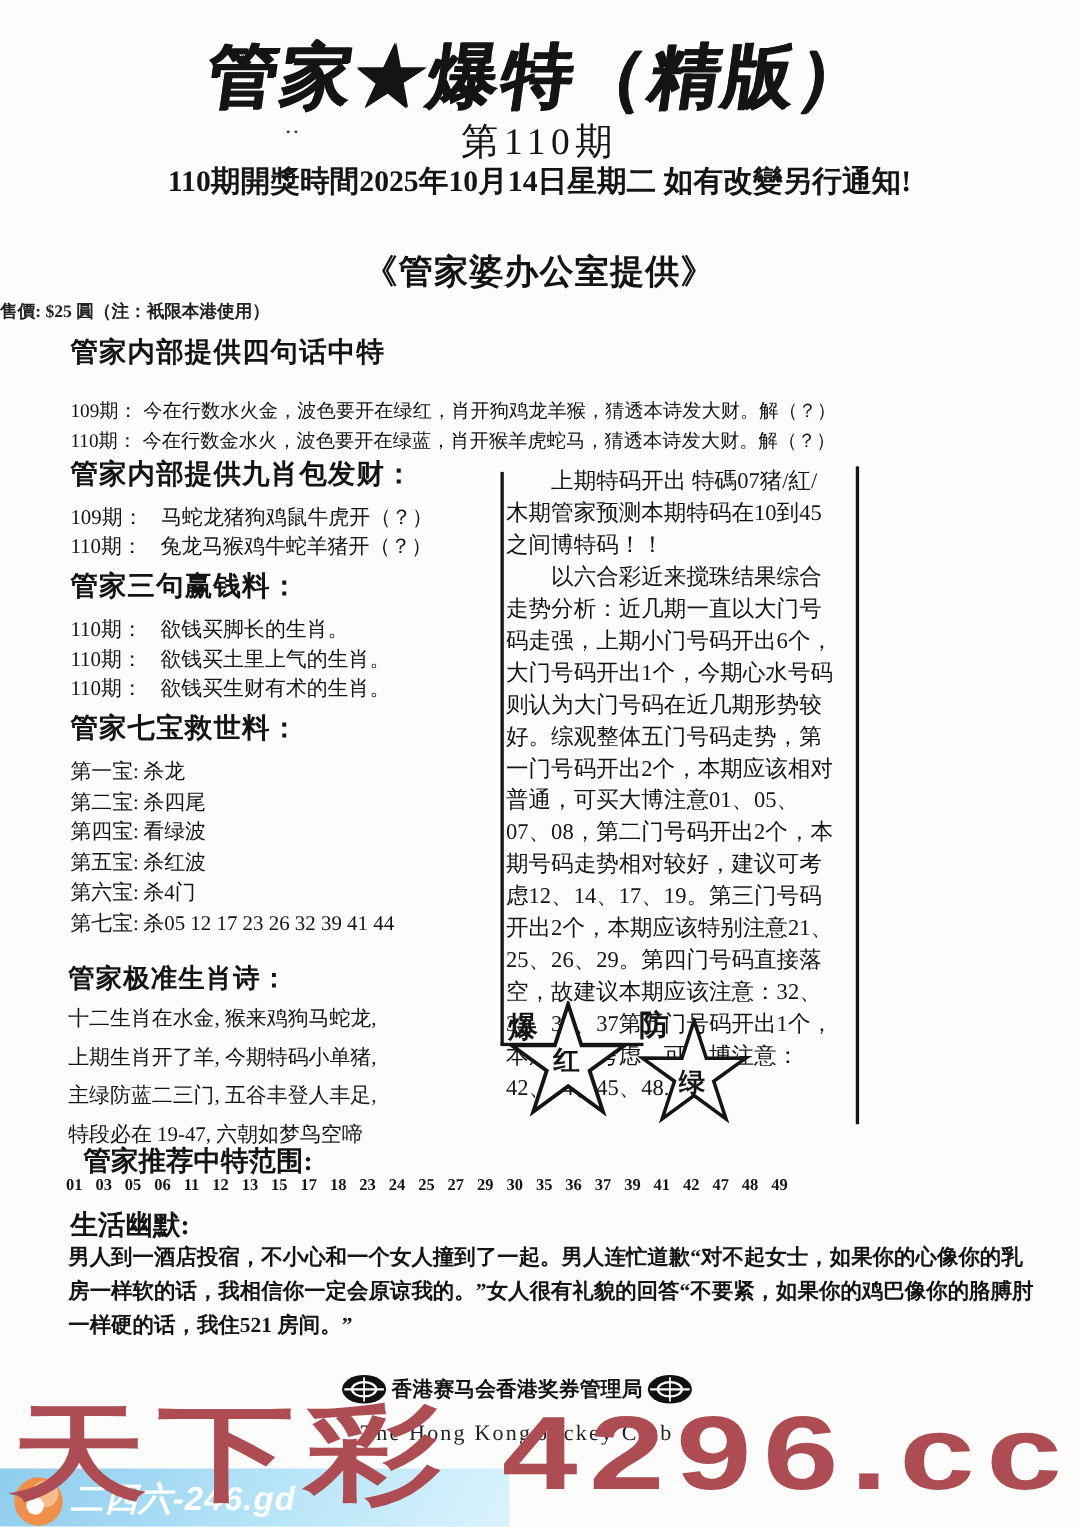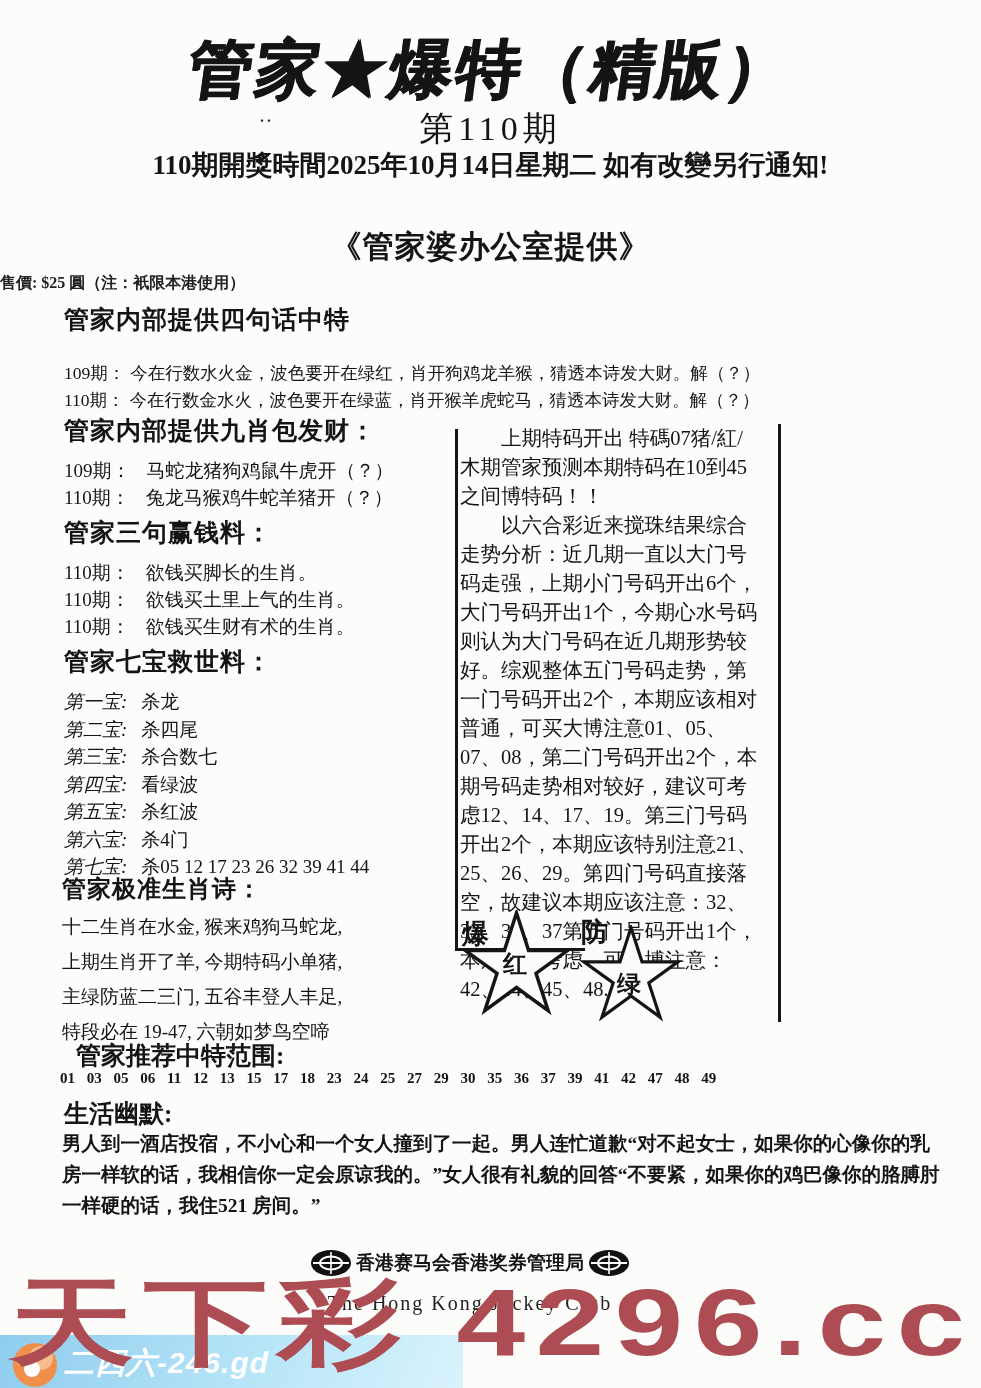--- a/index.html
+++ b/index.html
@@ -23,21 +23,21 @@
 
   .sec-fourlines{left:64px;top:303px;width:780px;}
   .sec-fourlines .row{font-size:17.5px;line-height:27px;}
   .sec-fourlines .row .lbl{margin-right:5px;}
   .sec-fourlines .sec-heading{margin-bottom:24px;}
 
   .sec-nine{left:64px;top:414px;width:410px;}
   .sec-three{left:64px;top:516px;width:410px;}
   .sec-seven{left:64px;top:645px;width:430px;}
   .sec-seven .row{line-height:27.5px;}
-  .sec-seven .row .lbl{margin-right:14px;font-style:italic;}
+  .sec-seven .row .lbl{margin-right:4px;}
   .sec-poem{left:62px;top:873px;width:410px;}
   .sec-poem .sec-heading{margin-bottom:4px;font-size:24px;}
   .poem-line{font-size:19px;line-height:35px;}
 
   .vline-left{position:absolute;left:455px;top:429px;height:521px;border-left:3.5px solid #151515;}
   .vline-right{position:absolute;left:778px;top:424px;height:598px;border-left:3.5px solid #151515;}
   .hline{position:absolute;left:455px;top:948px;width:130px;border-top:3.5px solid #151515;}
 
   .analysis{position:absolute;left:460px;top:424px;width:302px;}
   .analysis p{margin:0;font-size:20.5px;line-height:29px;text-indent:2em;}
@@ -107,21 +107,20 @@
     </div>
     <div class="row">
       <span class="lbl">110期：</span><span>欲钱买生财有术的生肖。</span>
     </div>
   </div>
 
   <div class="sec sec-seven">
     <div class="sec-heading">管家七宝救世料：</div>
     <div class="row"><span class="lbl">第一宝:</span><span>杀龙</span></div>
     <div class="row"><span class="lbl">第二宝:</span><span>杀四尾</span></div>
-    <div class="row"><span class="lbl">第三宝:</span><span>杀合数七</span></div>
     <div class="row"><span class="lbl">第四宝:</span><span>看绿波</span></div>
     <div class="row"><span class="lbl">第五宝:</span><span>杀红波</span></div>
     <div class="row"><span class="lbl">第六宝:</span><span>杀4门</span></div>
     <div class="row"><span class="lbl">第七宝:</span><span>杀05 12 17 23 26 32 39 41 44</span></div>
   </div>
 
   <div class="sec sec-poem">
     <div class="sec-heading">管家极准生肖诗：</div>
     <div class="poem-line">十二生肖在水金, 猴来鸡狗马蛇龙,</div>
     <div class="poem-line">上期生肖开了羊, 今期特码小单猪,</div>

